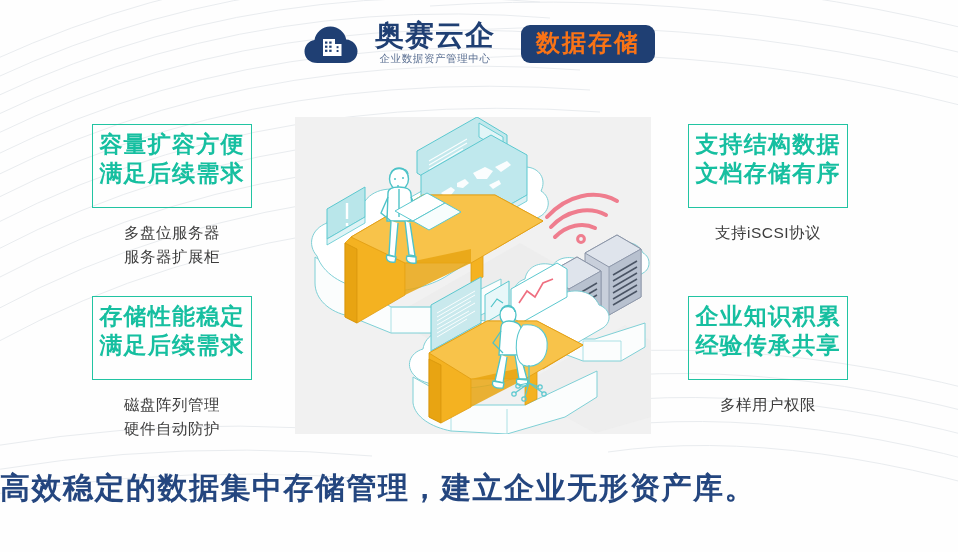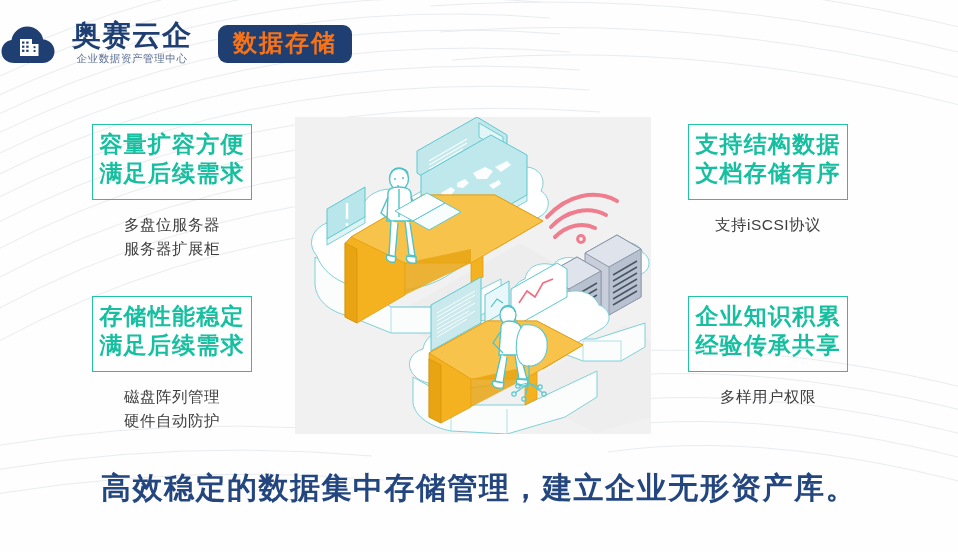--- a/index.html
+++ b/index.html
@@ -25,20 +25,21 @@
   }
 
   
   #header {
     position:absolute;
     left:0; top:14px;
     width:958px;
     height:60px;
     display:flex;
     align-items:center;
+    justify-content:center;
     gap:14px;
   }
   #logo-mark {
     width:56px; height:42px;
     position:relative;
     flex:0 0 auto;
   }
   #logo-text-wrap {
     display:flex;
     flex-direction:column;
@@ -76,21 +77,21 @@
   }
 
   
   .feature {
     position:absolute;
     width:192px;
     text-align:center;
   }
   .feature-box {
     border:1.6px solid #21c4a2;
-    padding:5px 6px 10px 6px;
+    padding:5px 6px 18px 6px;
     display:inline-block;
   }
   .feature-head-line {
     font-size:23px;
     font-weight:bold;
     color:#16bfa0;
     letter-spacing:1.2px;
     line-height:1.28;
     white-space:nowrap;
   }
@@ -118,21 +119,20 @@
     background:#f1f1f1;
     overflow:hidden;
   }
   #illustration svg { display:block; }
 
   
   #tagline {
     position:absolute;
     left:0; top:468px;
     width:958px;
-    text-align:center;
     font-size:30px;
     font-weight:bold;
     color:#24467f;
     letter-spacing:1.5px;
     white-space:nowrap;
   }
 </style>
 </head>
 <body>
 

